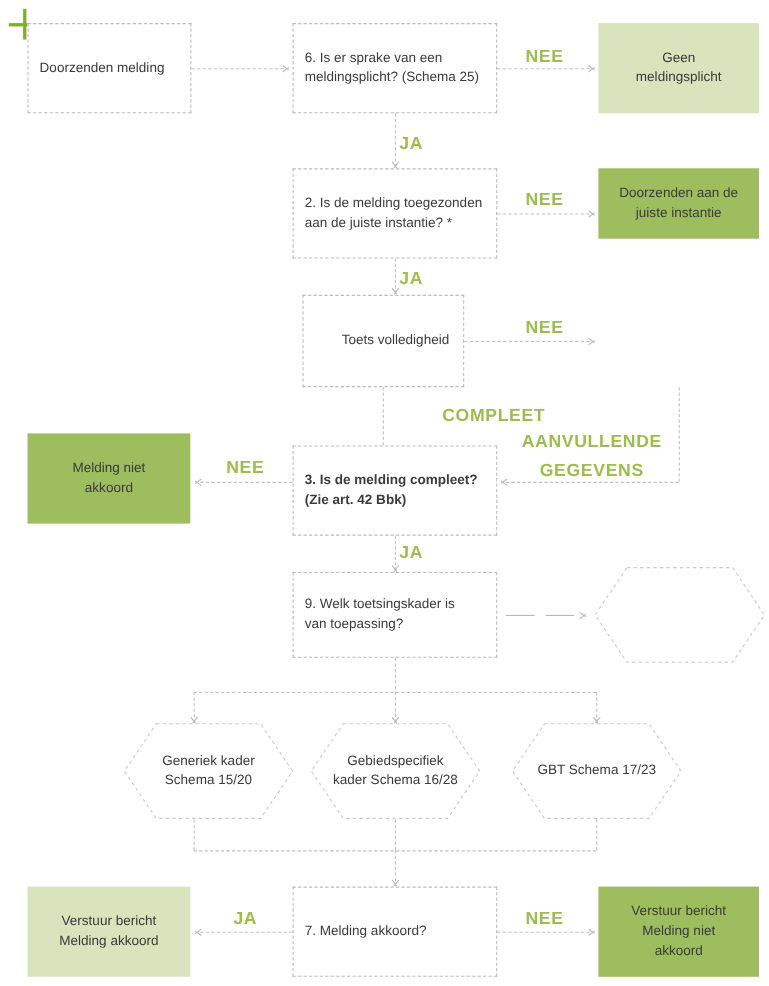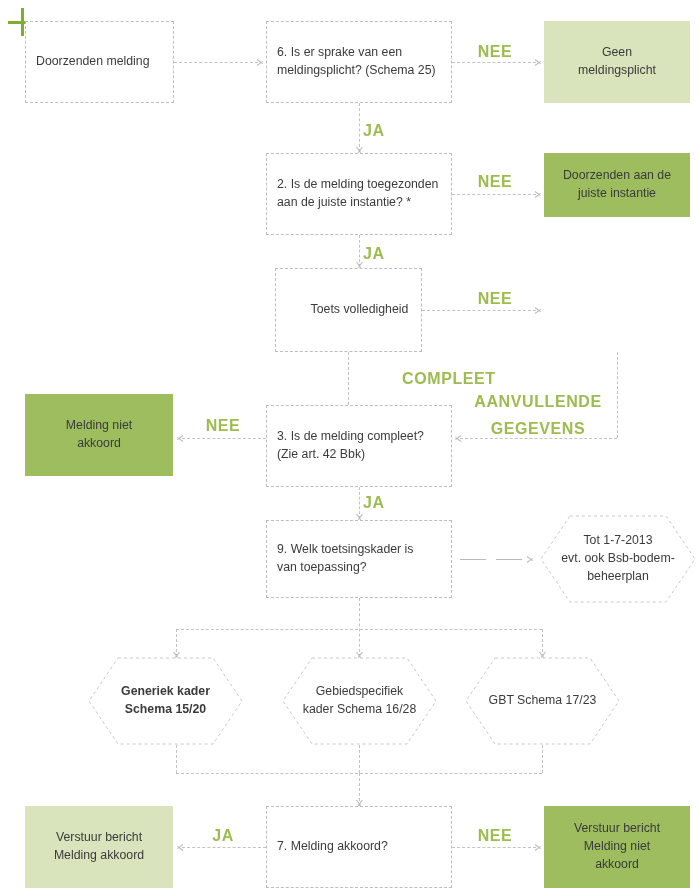--- a/index.html
+++ b/index.html
@@ -116,21 +116,21 @@
   <div class="lineh" style="left:460px;top:438px;width:157px;"></div>
   <div class="arrow l" style="left:452px;top:434px;"></div>
   <div class="elabel" style="left:462px;top:388px;width:152px;">AANVULLENDE
 GEGEVENS</div>
 
   <div class="node fill-dark" style="left:25px;top:394px;width:148px;height:82px;">
     <span class="txt">Melding niet
 akkoord</span>
   </div>
 
-  <div class="node dashed left" style="left:266px;top:405px;width:186px;height:82px;">
+  <div class="node dashed left" style="left:266px;top:405px;width:186px;height:82px;font-weight:bold;">
     <span class="txt">3. Is de melding compleet?
 (Zie art. 42 Bbk)</span>
   </div>
 
   <div class="lineh" style="left:182px;top:438px;width:84px;"></div>
   <div class="arrow l" style="left:174px;top:434px;"></div>
   <div class="elabel" style="left:198px;top:412px;width:50px;">NEE</div>
 
   <div class="linev" style="left:359px;top:487px;height:32px;"></div>
   <div class="arrow d" style="left:355px;top:514px;"></div>
@@ -138,38 +138,35 @@
 
   <div class="node dashed left" style="left:266px;top:520px;width:186px;height:78px;">
     <span class="txt">9. Welk toetsingskader is
 van toepassing?</span>
   </div>
 
   <div class="hex" style="left:540px;top:515px;width:156px;height:88px;">
     <svg viewBox="0 0 156 88" preserveAspectRatio="none">
       <polygon points="30,1 126,1 155,44 126,87 30,87 1,44" fill="#ffffff" stroke="#c9c9c9" stroke-width="1" stroke-dasharray="3,3"></polygon>
     </svg>
-    <span class="txt">Tot 1-7-2013
-evt. ook Bsb-bodem-
-beheerplan</span>
   </div>
 
   <div class="lineh dashseg" style="left:460px;top:559px;width:26px;"></div>
   <div class="lineh dashseg" style="left:496px;top:559px;width:26px;"></div>
   <div class="arrow r" style="left:527px;top:555px;"></div>
 
   <div class="linev" style="left:359px;top:598px;height:59px;"></div>
   <div class="lineh" style="left:176px;top:629px;width:366px;"></div>
   <div class="linev" style="left:176px;top:629px;height:28px;"></div>
   <div class="linev" style="left:542px;top:629px;height:28px;"></div>
   <div class="arrow d" style="left:172px;top:652px;"></div>
   <div class="arrow d" style="left:355px;top:652px;"></div>
   <div class="arrow d" style="left:538px;top:652px;"></div>
 
-  <div class="hex" style="left:88px;top:657px;width:155px;height:88px;font-weight:bold;">
+  <div class="hex" style="left:112px;top:657px;width:155px;height:88px;">
     <svg viewBox="0 0 155 88" preserveAspectRatio="none">
       <polygon points="30,1 125,1 154,44 125,87 30,87 1,44" fill="#ffffff" stroke="#c9c9c9" stroke-width="1" stroke-dasharray="3,3"></polygon>
     </svg>
     <span class="txt">Generiek kader
 Schema 15/20</span>
   </div>
 
   <div class="hex" style="left:282px;top:657px;width:155px;height:88px;">
     <svg viewBox="0 0 155 88" preserveAspectRatio="none">
       <polygon points="30,1 125,1 154,44 125,87 30,87 1,44" fill="#ffffff" stroke="#c9c9c9" stroke-width="1" stroke-dasharray="3,3"></polygon>

